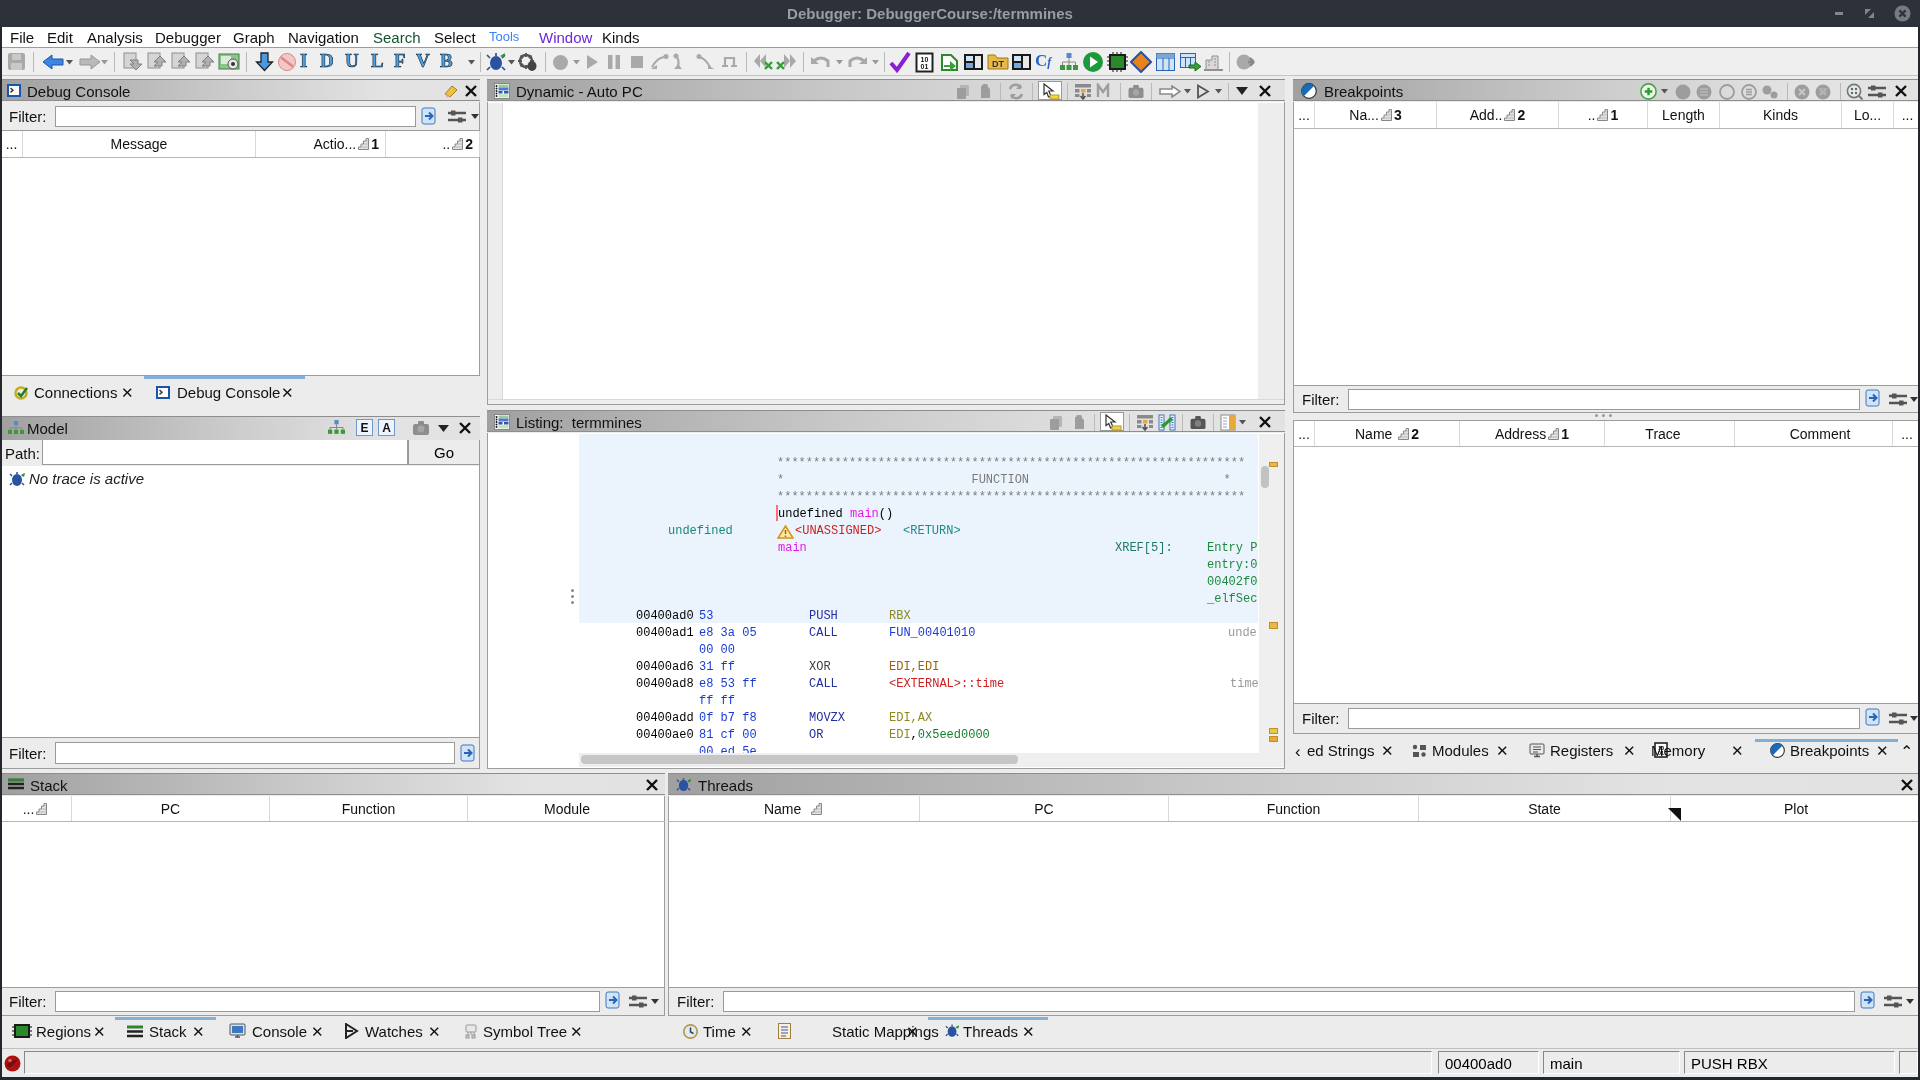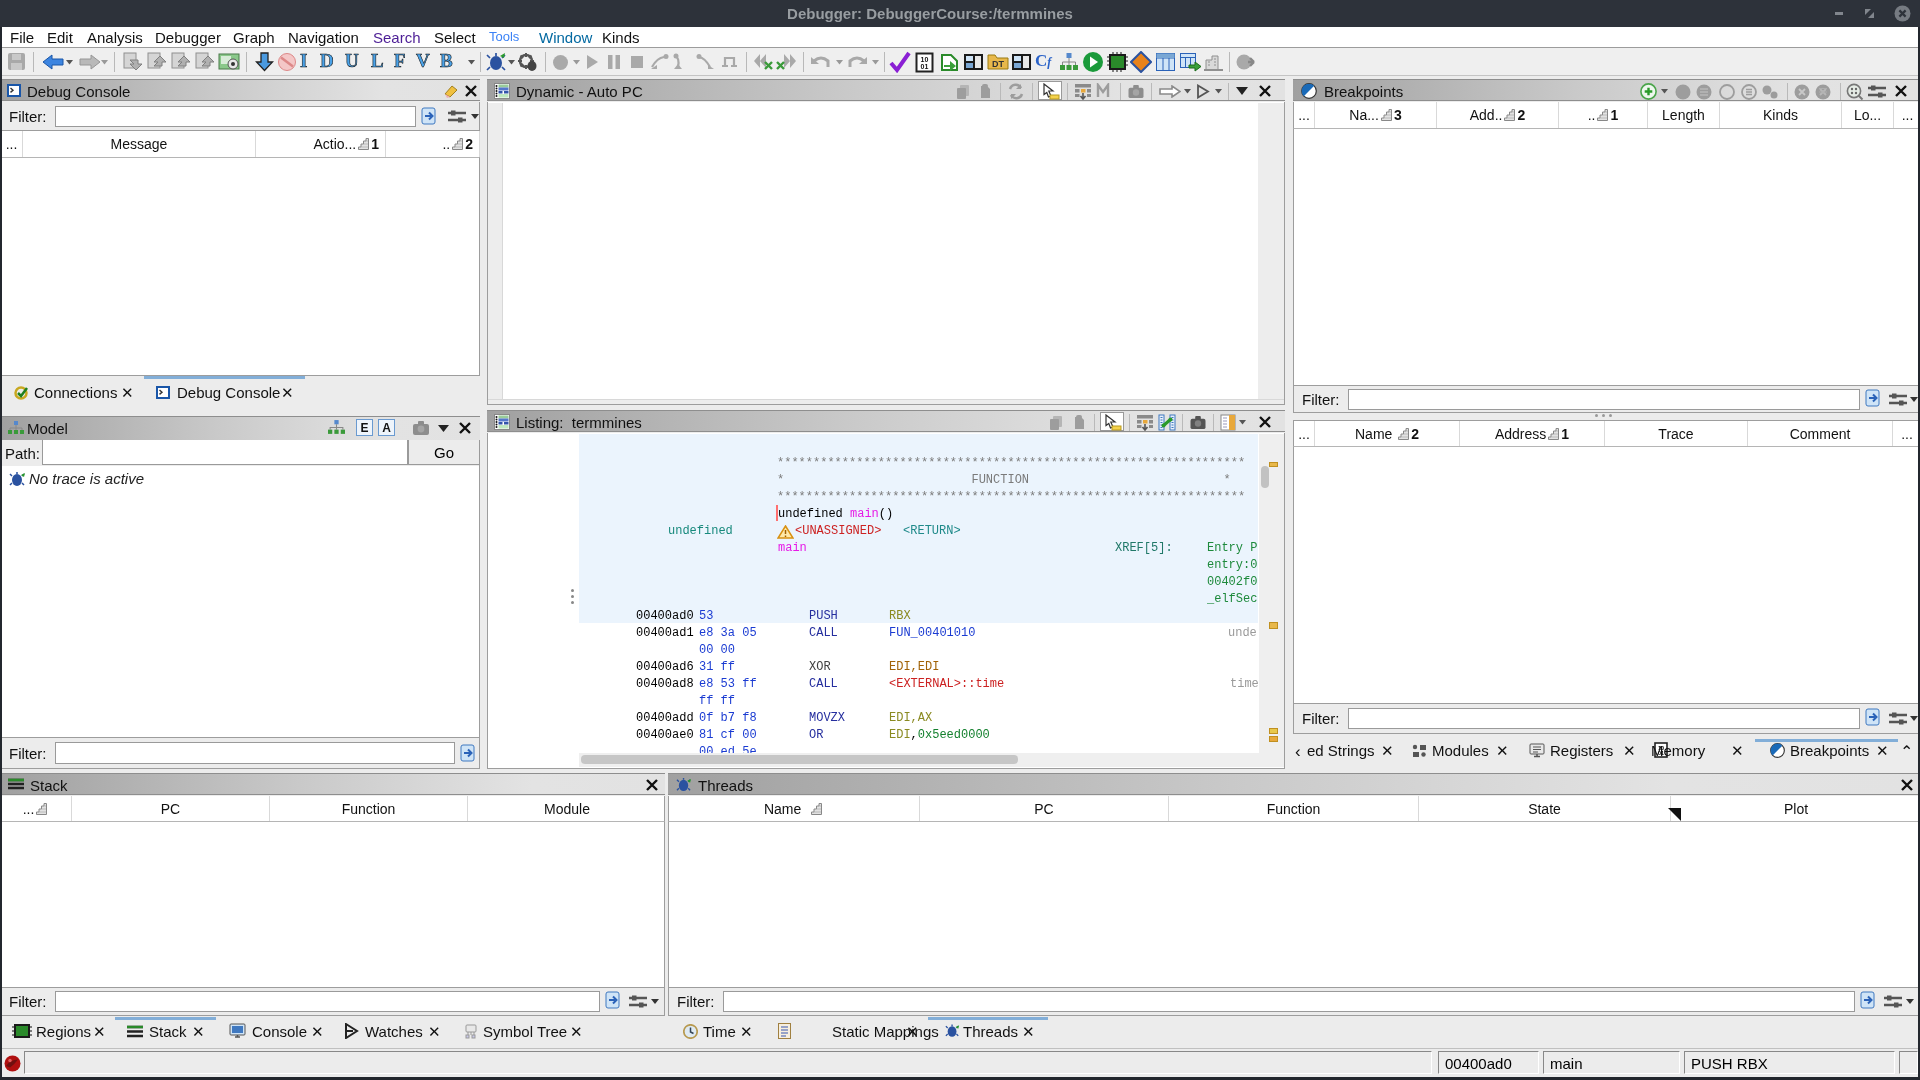--- a/index.html
+++ b/index.html
@@ -40,24 +40,24 @@
     </svg>
 </div>
 
 <div class="abs" style="left:0;top:27px;width:1920px;height:21px;background:#ffffff;border-bottom:1px solid #9c9c9c;">
   <div class="abs" style="top:2px;left:10px;font-size:15px;color:#111;">File</div>
   <div class="abs" style="top:2px;left:47px;font-size:15px;color:#111;">Edit</div>
   <div class="abs" style="top:2px;left:87px;font-size:15px;color:#111;">Analysis</div>
   <div class="abs" style="top:2px;left:155px;font-size:15px;color:#111;">Debugger</div>
   <div class="abs" style="top:2px;left:233px;font-size:15px;color:#111;">Graph</div>
   <div class="abs" style="top:2px;left:288px;font-size:15px;color:#111;">Navigation</div>
-  <div class="abs" style="top:2px;left:373px;font-size:15px;color:#4c1d95;">Search</div>
+  <div class="abs" style="top:2px;left:373px;font-size:15px;color:#14532d;">Search</div>
   <div class="abs" style="top:2px;left:434px;font-size:15px;color:#111;">Select</div>
   <div class="abs" style="top:2px;left:489px;font-size:13px;color:#3b82f6;">Tools</div>
-  <div class="abs" style="top:2px;left:539px;font-size:15px;color:#0369a1;">Window</div>
+  <div class="abs" style="top:2px;left:539px;font-size:15px;color:#6d28d9;">Window</div>
   <div class="abs" style="top:2px;left:602px;font-size:15px;color:#111;">Kinds</div>
 </div>
 
 <div id="toolbar" class="abs" style="left:0;top:48px;width:1920px;height:28px;background:#efefef;border-bottom:1px solid #c4c4c4;">
   <svg class="abs" style="left:7px;top:4px" width="19" height="19" viewBox="0 0 19 19">
       <rect x="1" y="1" width="17" height="17" rx="2" fill="#a9a9a9"></rect>
       <rect x="5" y="2" width="9" height="6" fill="#c9c9c9"></rect>
       <rect x="4" y="11" width="11" height="7" fill="#c9c9c9"></rect>
     </svg>
   <div class="sep" style="left:33px;top:4px;height:20px;"></div>
@@ -670,21 +670,21 @@
 <div class="thead" style="left:1293px;top:420px;width:627px;height:27px;border-left:1px solid #9d9d9d;border-right:1px solid #9d9d9d;border-top:1px solid #9d9d9d;">
   <div class="thc" style="left:0;width:21px;">...</div>
   <div class="thc" style="left:21px;width:145px;">Name&nbsp;<svg style="margin:0 2px" width="11" height="12" viewBox="0 0 11 12">
         <path d="M0.5 11.5 V9 h2.5 V6 h2.5 V3 h2.5 V0.5 h2.5 V11.5 Z" fill="#e2e2e2" stroke="#888" stroke-width="1"></path>
         <path d="M3 9 h7 M5.5 6 h4.5 M8 3 h2" stroke="#aaa" stroke-width="0.7"></path>
       </svg><b>2</b></div>
   <div class="thc" style="left:166px;width:145px;">Address<svg style="margin:0 2px" width="11" height="12" viewBox="0 0 11 12">
         <path d="M0.5 11.5 V9 h2.5 V6 h2.5 V3 h2.5 V0.5 h2.5 V11.5 Z" fill="#e2e2e2" stroke="#888" stroke-width="1"></path>
         <path d="M3 9 h7 M5.5 6 h4.5 M8 3 h2" stroke="#aaa" stroke-width="0.7"></path>
       </svg><b>1</b></div>
-  <div class="thc" style="left:311px;width:143px;">Trace</div>
+  <div class="thc" style="left:298px;width:143px;">Trace</div>
   <div class="thc" style="left:454px;width:145px;">Comment</div>
   <div class="thc" style="left:599px;width:28px;border-right:none;">...</div>
 </div>
 <div class="white" style="left:1293px;top:447px;width:627px;height:257px;"></div>
 <div class="filterrow" style="left:1293px;top:704px;width:627px;height:30px;">
   <div class="flabel" style="left:8px;top:6px;">Filter:</div>
   <div class="finput" style="left:54px;top:4px;width:512px;height:21px;"></div>
   <svg class="abs" style="left:571px;top:4px" width="17" height="19" viewBox="0 0 17 19">
       <rect x="1" y="1" width="13" height="16" rx="2" fill="#cfe4f7" stroke="#3f78c0"></rect>
       <path d="M4 9 h6 M8 5.5 L11.5 9 L8 12.5" stroke="#2a62b8" stroke-width="2" fill="none"></path>

